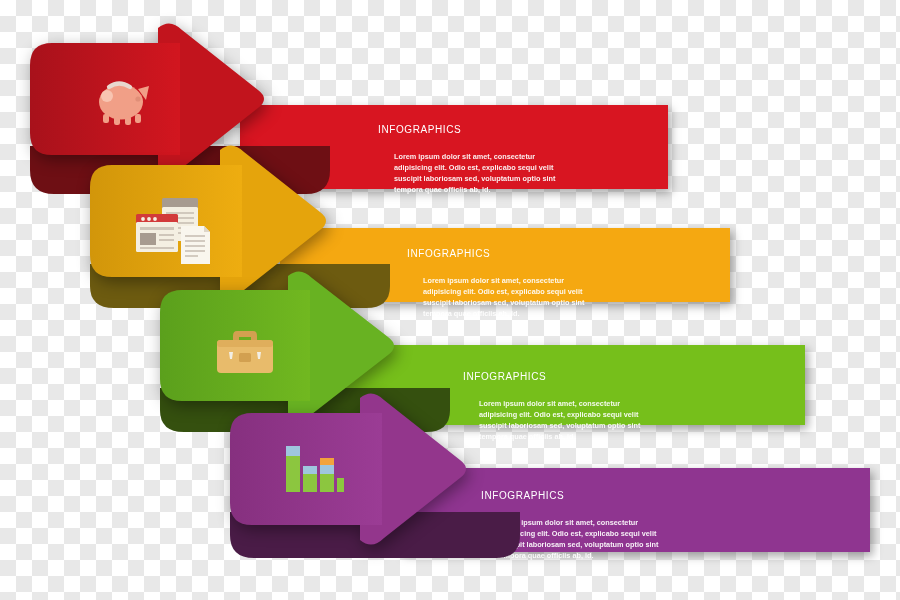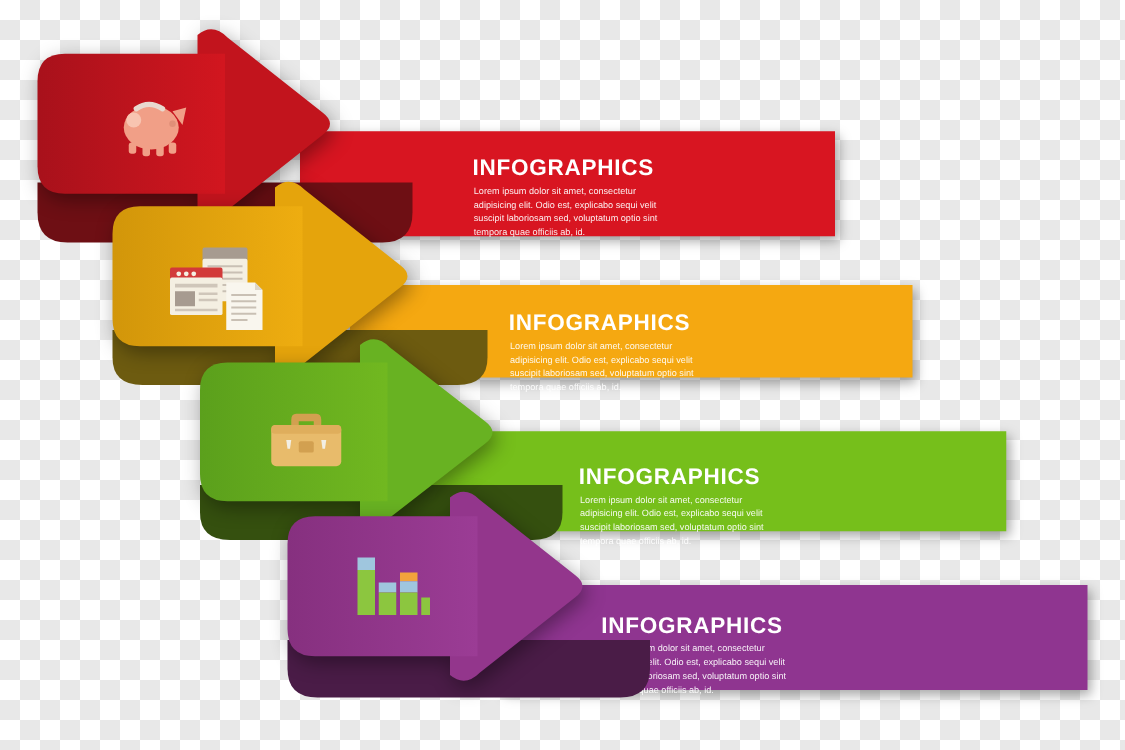--- a/index.html
+++ b/index.html
@@ -23,32 +23,32 @@
   
   .banner{
     position:absolute;
     box-shadow:3px 4px 9px rgba(0,0,0,.35);
   }
   .banner-inner{
     position:absolute;
     color:#fff;
   }
   .banner-title{
-    font-size:18px;
+    font-size:10px;
     letter-spacing:.6px;
-    font-weight:700;
+    font-weight:400;
     margin:0 0 4px 0;
     line-height:1;
   }
   .banner-body{
     font-size:7.3px;
     line-height:1.52;
-    margin:1px;
+    margin:16px;
     width:163px;
-    font-weight:400;
+    font-weight:700;
     opacity:.92;
   }
 
   
   .arrow{position:absolute;filter:drop-shadow(3px 5px 8px rgba(0,0,0,.38));}
   .arrow svg{display:block;overflow:visible;}
 
   .label{
     position:absolute;
     color:#fff;

